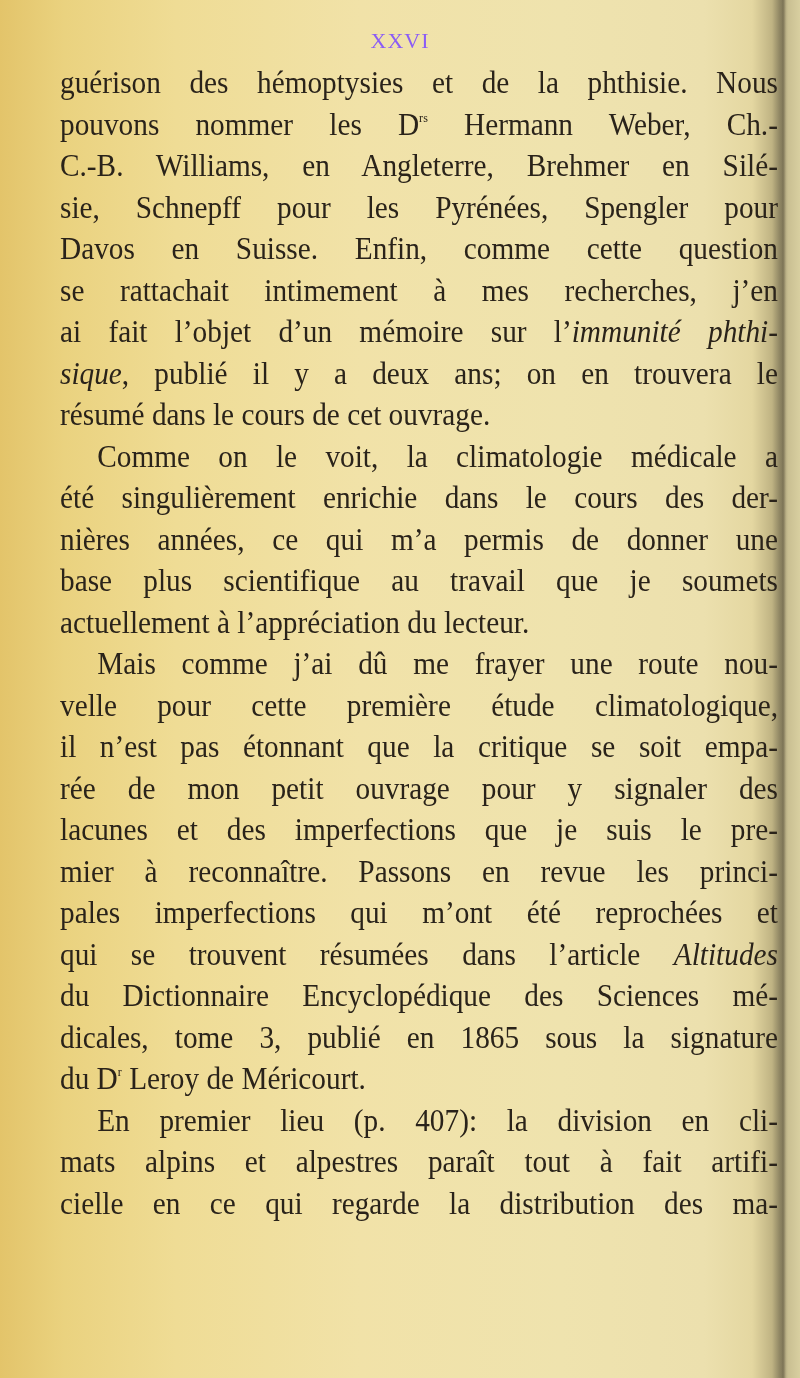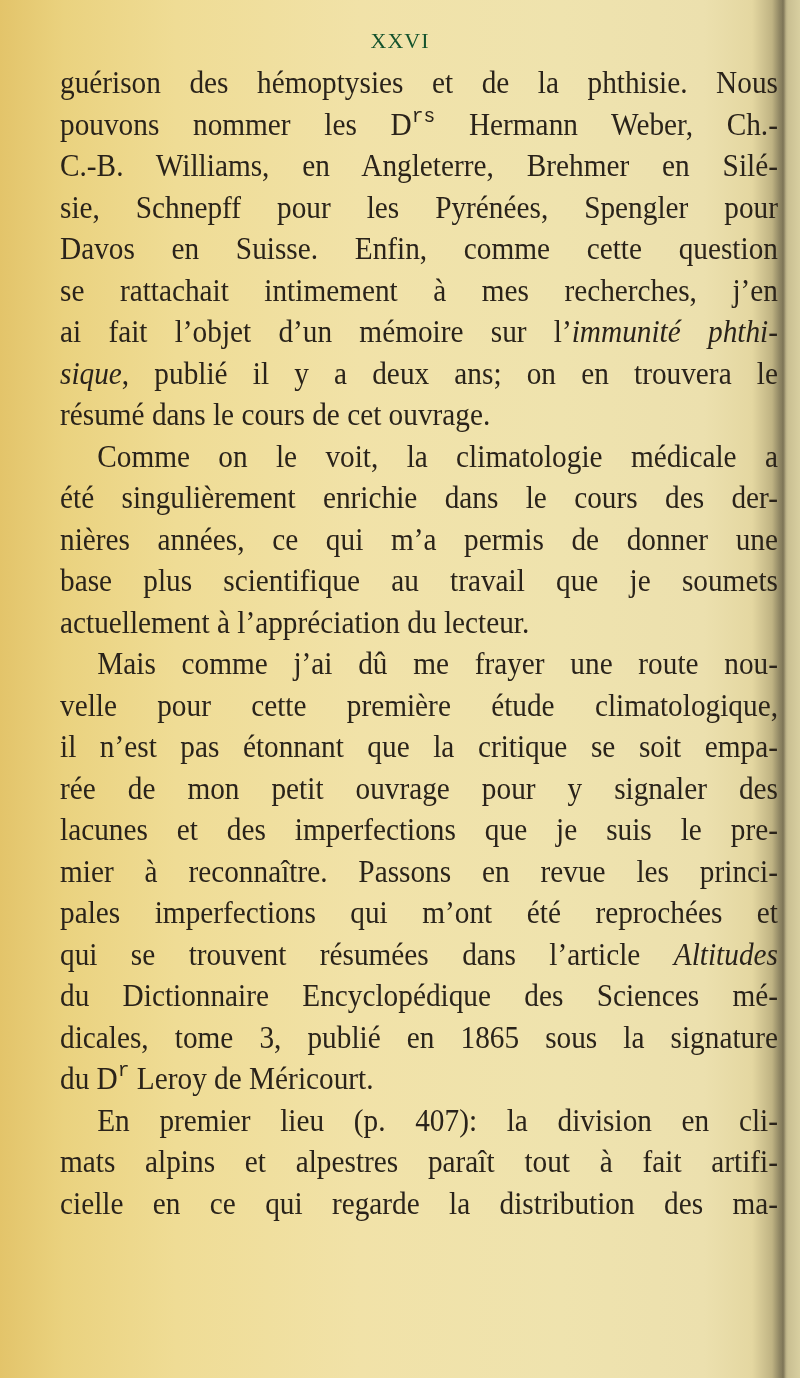--- a/index.html
+++ b/index.html
@@ -21,21 +21,21 @@
     }
     .folio {
       position: absolute;
       top: 28px;
       left: 0;
       width: 800px;
       text-align: center;
       font-family: "Liberation Serif", "DejaVu Serif", serif;
       font-size: 22px;
       letter-spacing: 1px;
-      color: #14532d;
+      color: #8b5cf6;
     }
     .text-block {
       position: absolute;
       left: 60px;
       top: 62px;
       width: 718px;
       font-family: "Liberation Serif", "DejaVu Serif", serif;
       font-size: 31.5px;
       line-height: 41.5px;
       color: #2a231a;
@@ -51,24 +51,23 @@
     }
     .line.last {
       text-align-last: left;
     }
     .line.indent {
       padding-left: 40px;
       width: 732px;
     }
     .ital { font-style: italic; }
     sup.sm {
-      font-size: 21px;
+      font-size: 13px;
       vertical-align: 13px;
       line-height: 0;
-      font-family: Liberation Mono, monospace;
     }
     .binding-shadow {
       position: absolute;
       top: 0;
       right: 14px;
       width: 6px;
       height: 1378px;
       background: linear-gradient(90deg, rgba(120,110,80,0.0), rgba(90,82,60,0.55), rgba(120,110,80,0.0));
     }
   </style>

